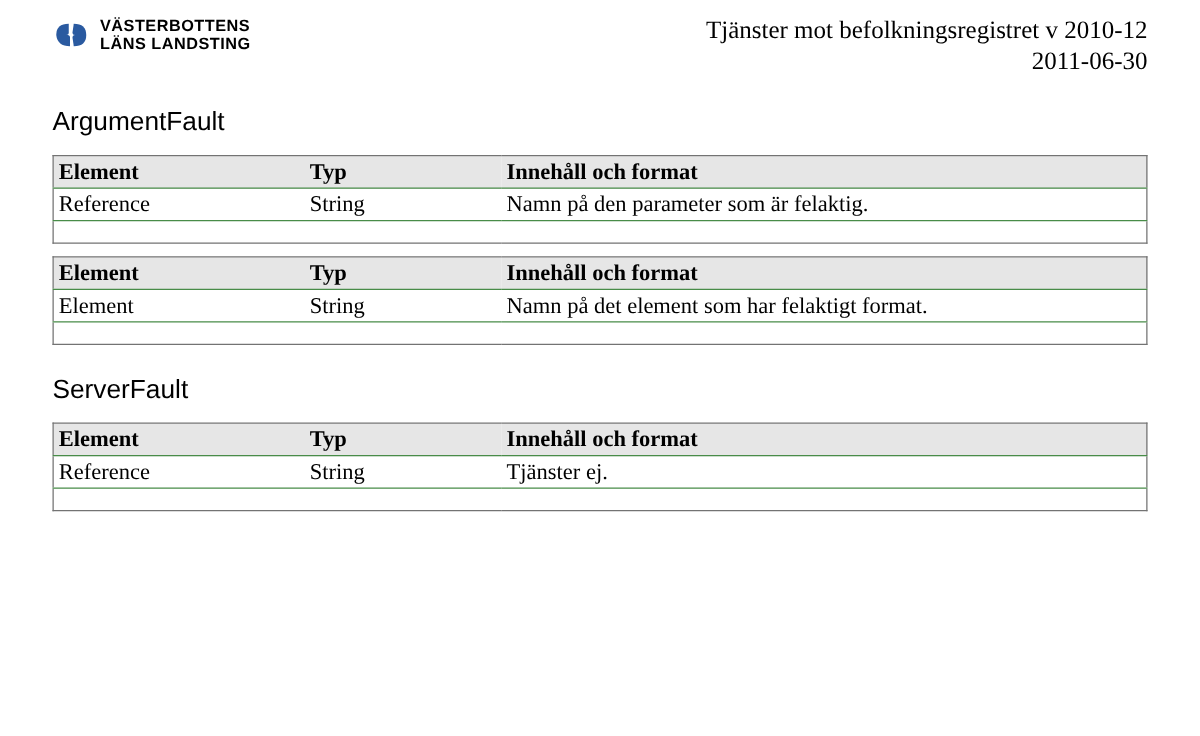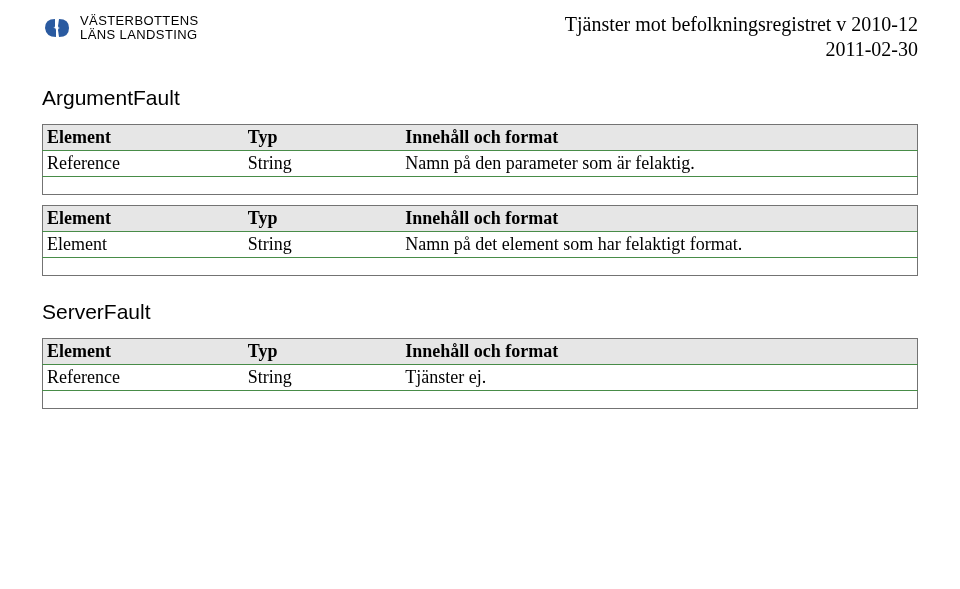--- a/index.html
+++ b/index.html
@@ -31,21 +31,21 @@
   }
   .logo-icon {
     width: 30px;
     height: 28px;
   }
   .logo-text {
     font-family: Arial, Helvetica, sans-serif;
     font-size: 13px;
     line-height: 1.1;
     letter-spacing: 0.4px;
-    font-weight: 400;
+    font-weight: 700;
   }
   .header-center {
     flex: 1;
     text-align: right;
     font-size: 20px;
     line-height: 1.25;
     padding-top: 2px;
   }
   .header-right {
     width: 120px;
@@ -102,21 +102,21 @@
         <path d="M17 5 Q27 5 27 14 L18 14 Q16 14 16 12 Z" fill="#2a5aa0"></path>
         <path d="M16 16 Q16 14 18 14 L27 14 Q27 23 17 23 Z" fill="#2a5aa0"></path>
       </svg>
       <div class="logo-text">
         <div>VÄSTERBOTTENS</div>
         <div>LÄNS LANDSTING</div>
       </div>
     </div>
     <div class="header-center">
       <div>Tjänster mot befolkningsregistret v 2010-12</div>
-      <div>2011-02-30</div>
+      <div>2011-06-30</div>
     </div>
   </div>
 
   <div class="section-title">ArgumentFault</div>
   <table class="data">
     <colgroup>
         <col class="col1">
         <col class="col2">
         <col class="col3">
       </colgroup>

